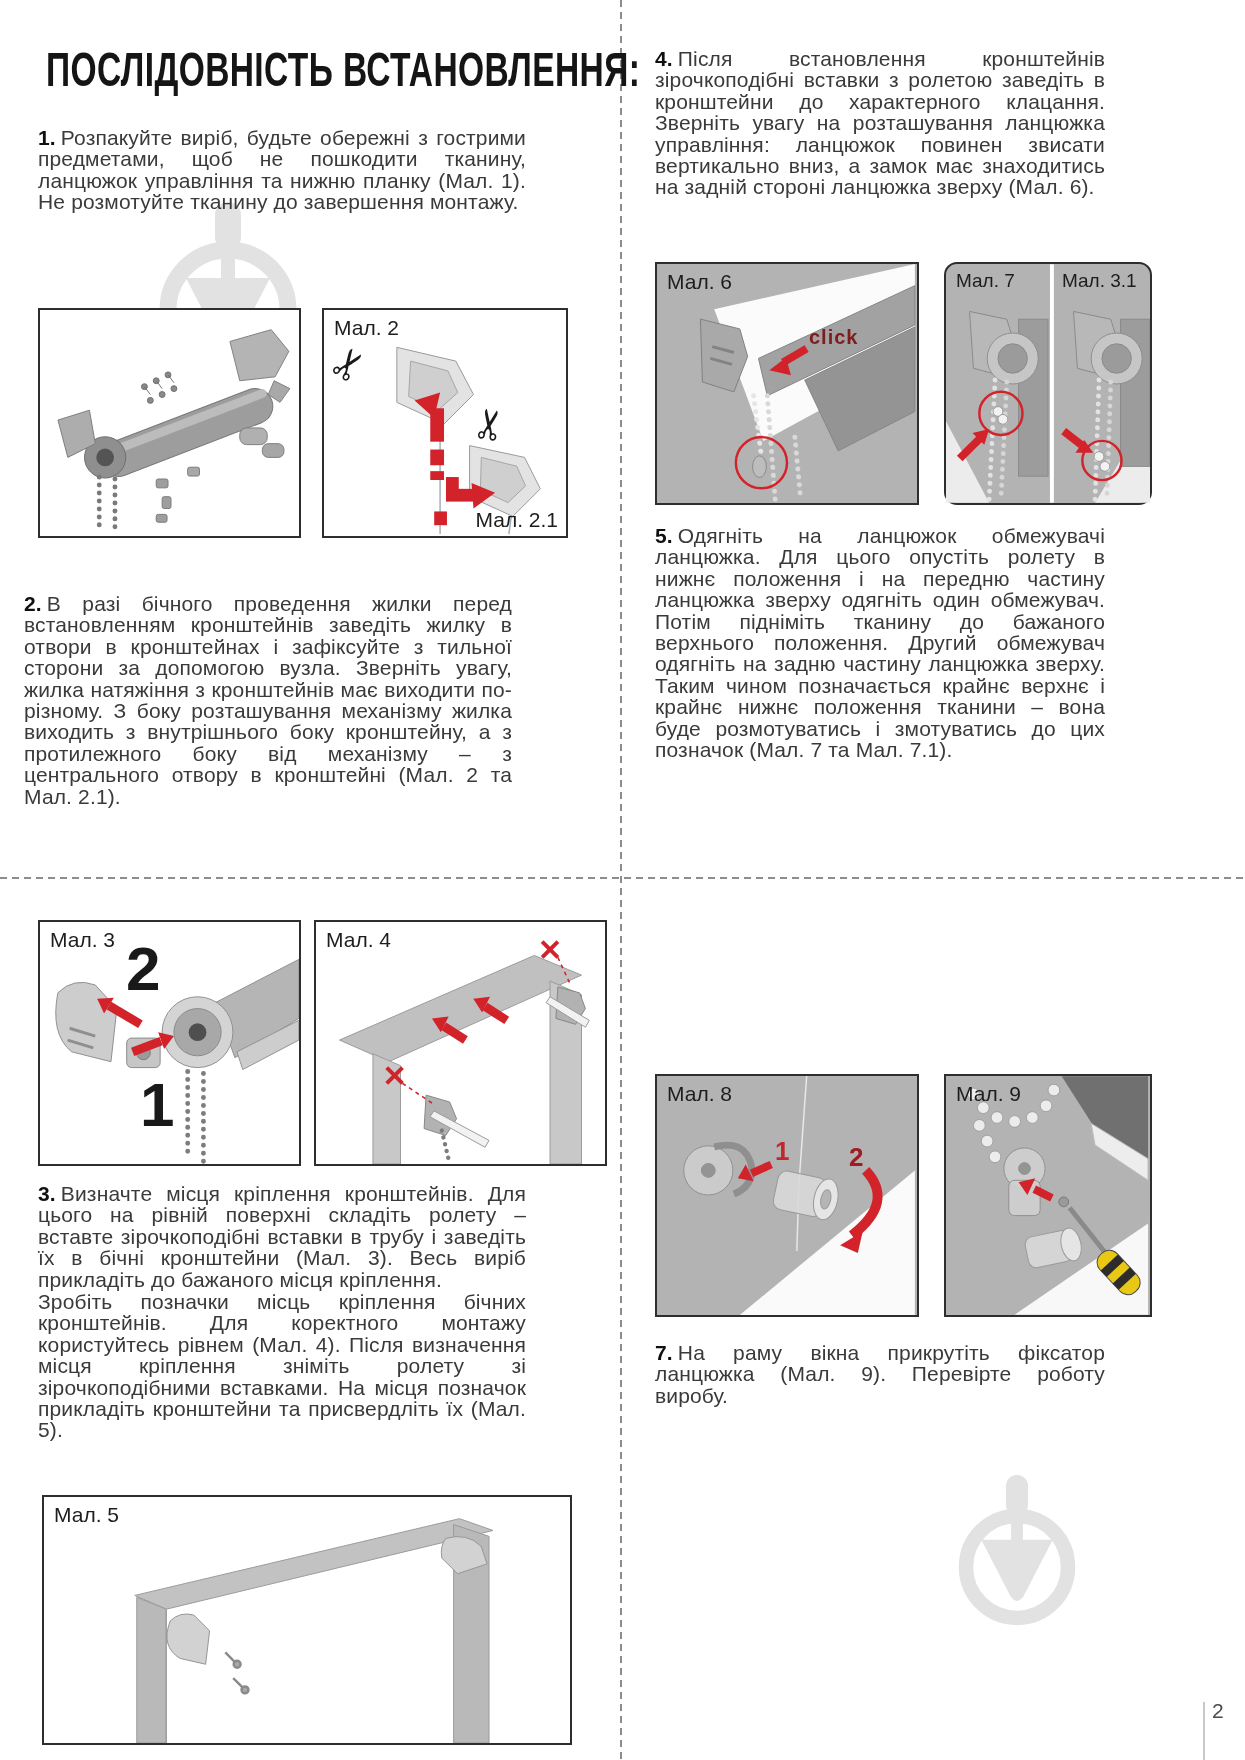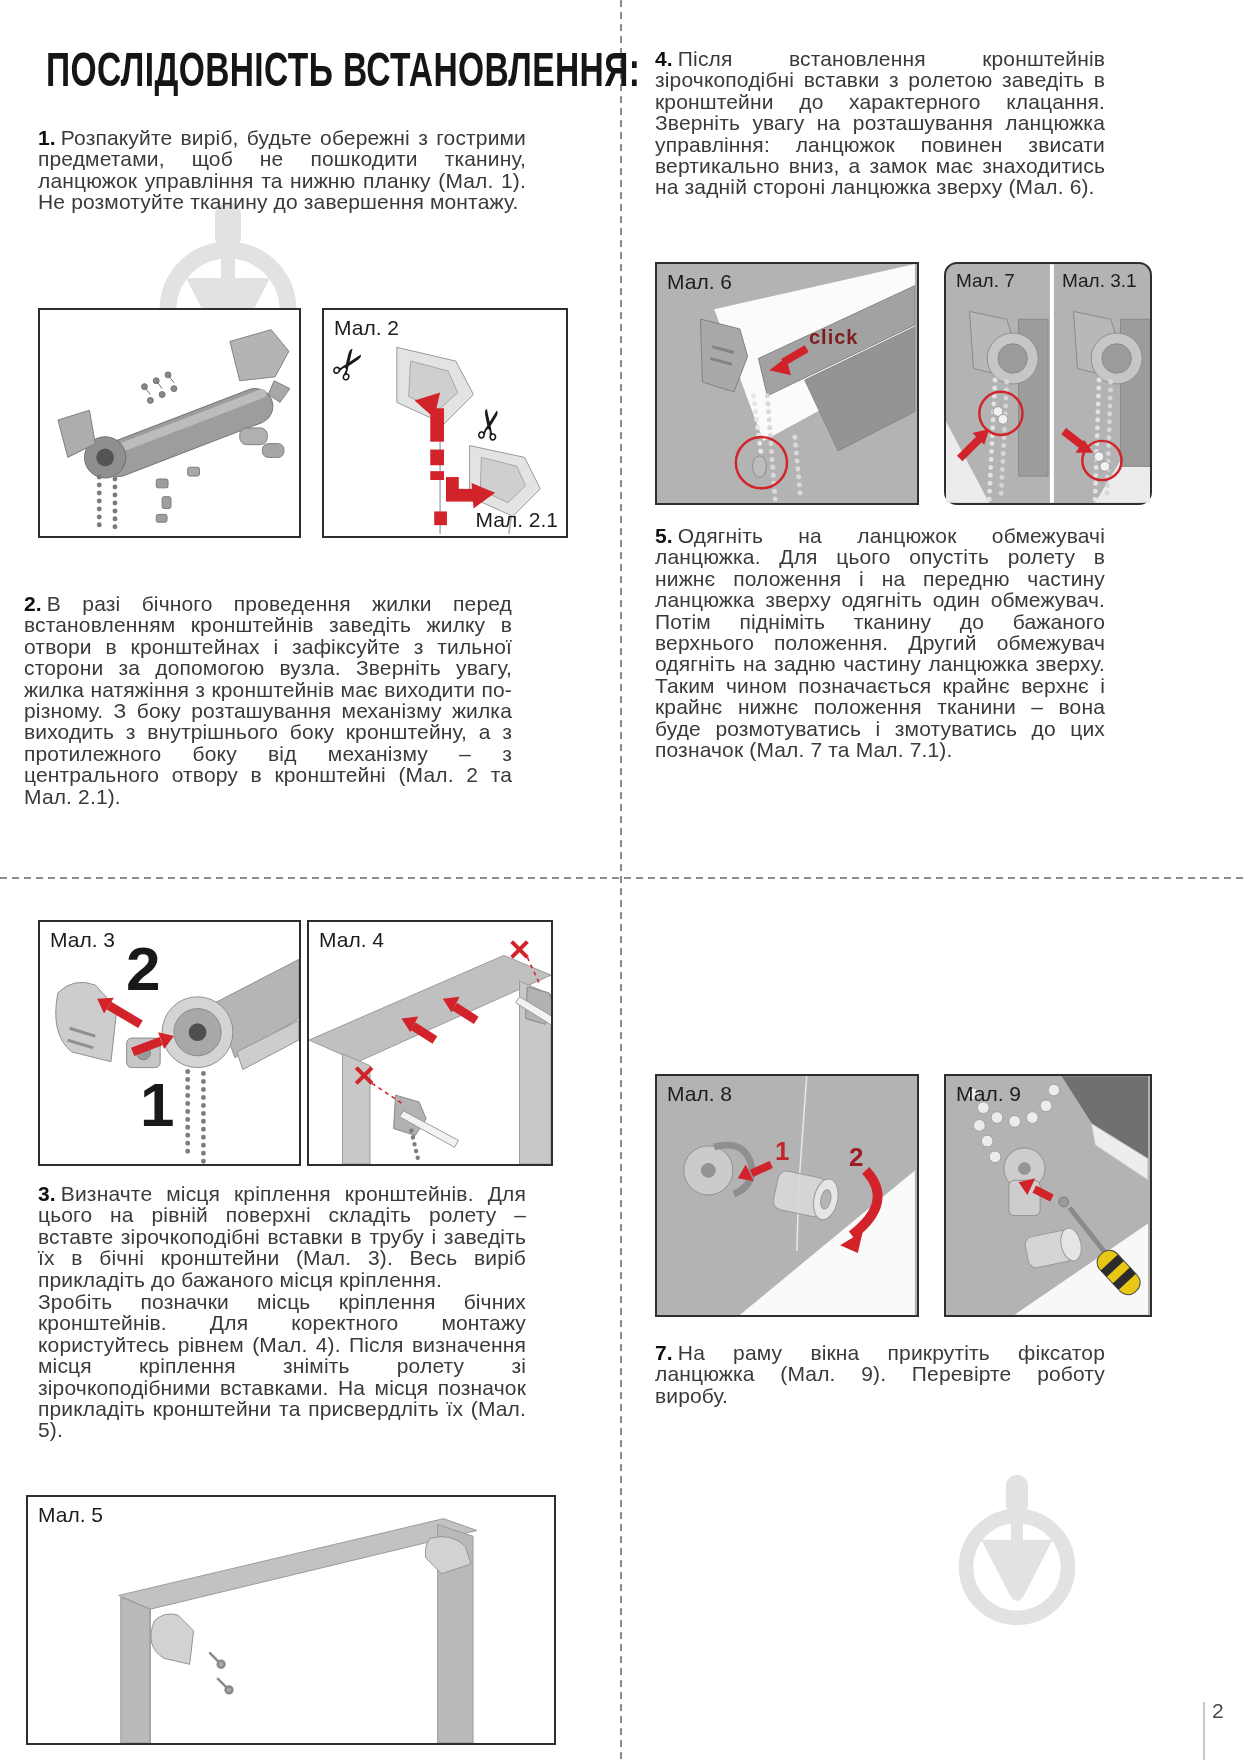--- a/index.html
+++ b/index.html
@@ -141,21 +141,21 @@
         <line x1="102" y1="104" x2="70" y2="85" stroke="#d2232a" stroke-width="9"></line>
         <polygon points="58,78 75,77 65,93" fill="#d2232a"></polygon>
       </g>
       <g>
         <line x1="94" y1="132" x2="123" y2="121" stroke="#d2232a" stroke-width="9"></line>
         <polygon points="136,116 126,129 120,112" fill="#d2232a"></polygon>
       </g>
     </svg>
   </div>
 
-  <div class="figbox" style="left:307px;top:920px;width:246px;height:246px;">
+  <div class="figbox" style="left:314px;top:920px;width:293px;height:246px;">
     <div class="figlabel">Мал. 4</div>
     <svg viewBox="0 0 246 246">
       <polygon points="0,120 198,34 246,54 50,142" fill="#c0c0c0" stroke="#9a9a9a"></polygon>
       <polygon points="214,60 246,74 246,246 214,246" fill="#c8c8c8" stroke="#9a9a9a"></polygon>
       <polygon points="34,134 62,146 62,246 34,246" fill="#c8c8c8" stroke="#9a9a9a"></polygon>
       <path d="M222 66 l22 6 6 16 -10 16 -20 -6 z" fill="#b2b2b2" stroke="#868686"></path>
       <path d="M88 176 l24 7 7 17 -11 17 -22 -7 z" fill="#b2b2b2" stroke="#868686"></path>
       <polygon points="214,76 254,100 250,107 210,82" fill="#f2f2f2" stroke="#9a9a9a"></polygon>
       <polygon points="96,192 152,222 148,229 92,198" fill="#f2f2f2" stroke="#9a9a9a"></polygon>
       <line x1="104" y1="212" x2="112" y2="246" stroke="#7d7d7d" stroke-width="4.5" stroke-dasharray="0.1 7" stroke-linecap="round"></line>
@@ -180,21 +180,21 @@
     </svg>
   </div>
 
   <div class="para" style="left:38px;top:1183px;width:488px;">
     <b>3.</b><span>Визначте місця кріплення кронштейнів. Для цього на рівній поверхні складіть ролету – вставте зірочкоподібні вставки в трубу і заведіть їх в бічні кронштейни (Мал. 3). Весь виріб прикладіть до бажаного місця кріплення.</span>
   </div>
   <div class="para" style="left:38px;top:1291px;width:488px;">
     <span>Зробіть позначки місць кріплення бічних кронштейнів. Для коректного монтажу користуйтесь рівнем (Мал. 4). Після визначення місця кріплення зніміть ролету зі зірочкоподібними вставками. На місця позначок прикладіть кронштейни та присвердліть їх (Мал. 5).</span>
   </div>
 
-  <div class="figbox" style="left:26px;top:1495px;width:530px;height:250px;">
+  <div class="figbox" style="left:42px;top:1495px;width:530px;height:250px;">
     <div class="figlabel">Мал. 5</div>
     <svg viewBox="0 0 530 250">
       <polygon points="90,100 420,22 454,34 122,114" fill="#c2c2c2" stroke="#9a9a9a"></polygon>
       <polygon points="414,28 450,40 450,250 414,250" fill="#b9b9b9" stroke="#9a9a9a"></polygon>
       <polygon points="92,102 122,114 122,250 92,250" fill="#b9b9b9" stroke="#9a9a9a"></polygon>
       <line x1="122" y1="114" x2="122" y2="250" stroke="#a0a0a0" stroke-width="1.5"></line>
       <path d="M126 126 q-10 26 10 38 l26 6 4 -34 -16 -16 q-14 -4 -24 6 z" fill="#d2d2d2" stroke="#949494"></path>
       <g stroke="#8a8a8a" stroke-width="2.5" fill="#a9a9a9">
         <line x1="182" y1="158" x2="192" y2="168"></line>
           <circle cx="194" cy="170" r="3.5"></circle>

